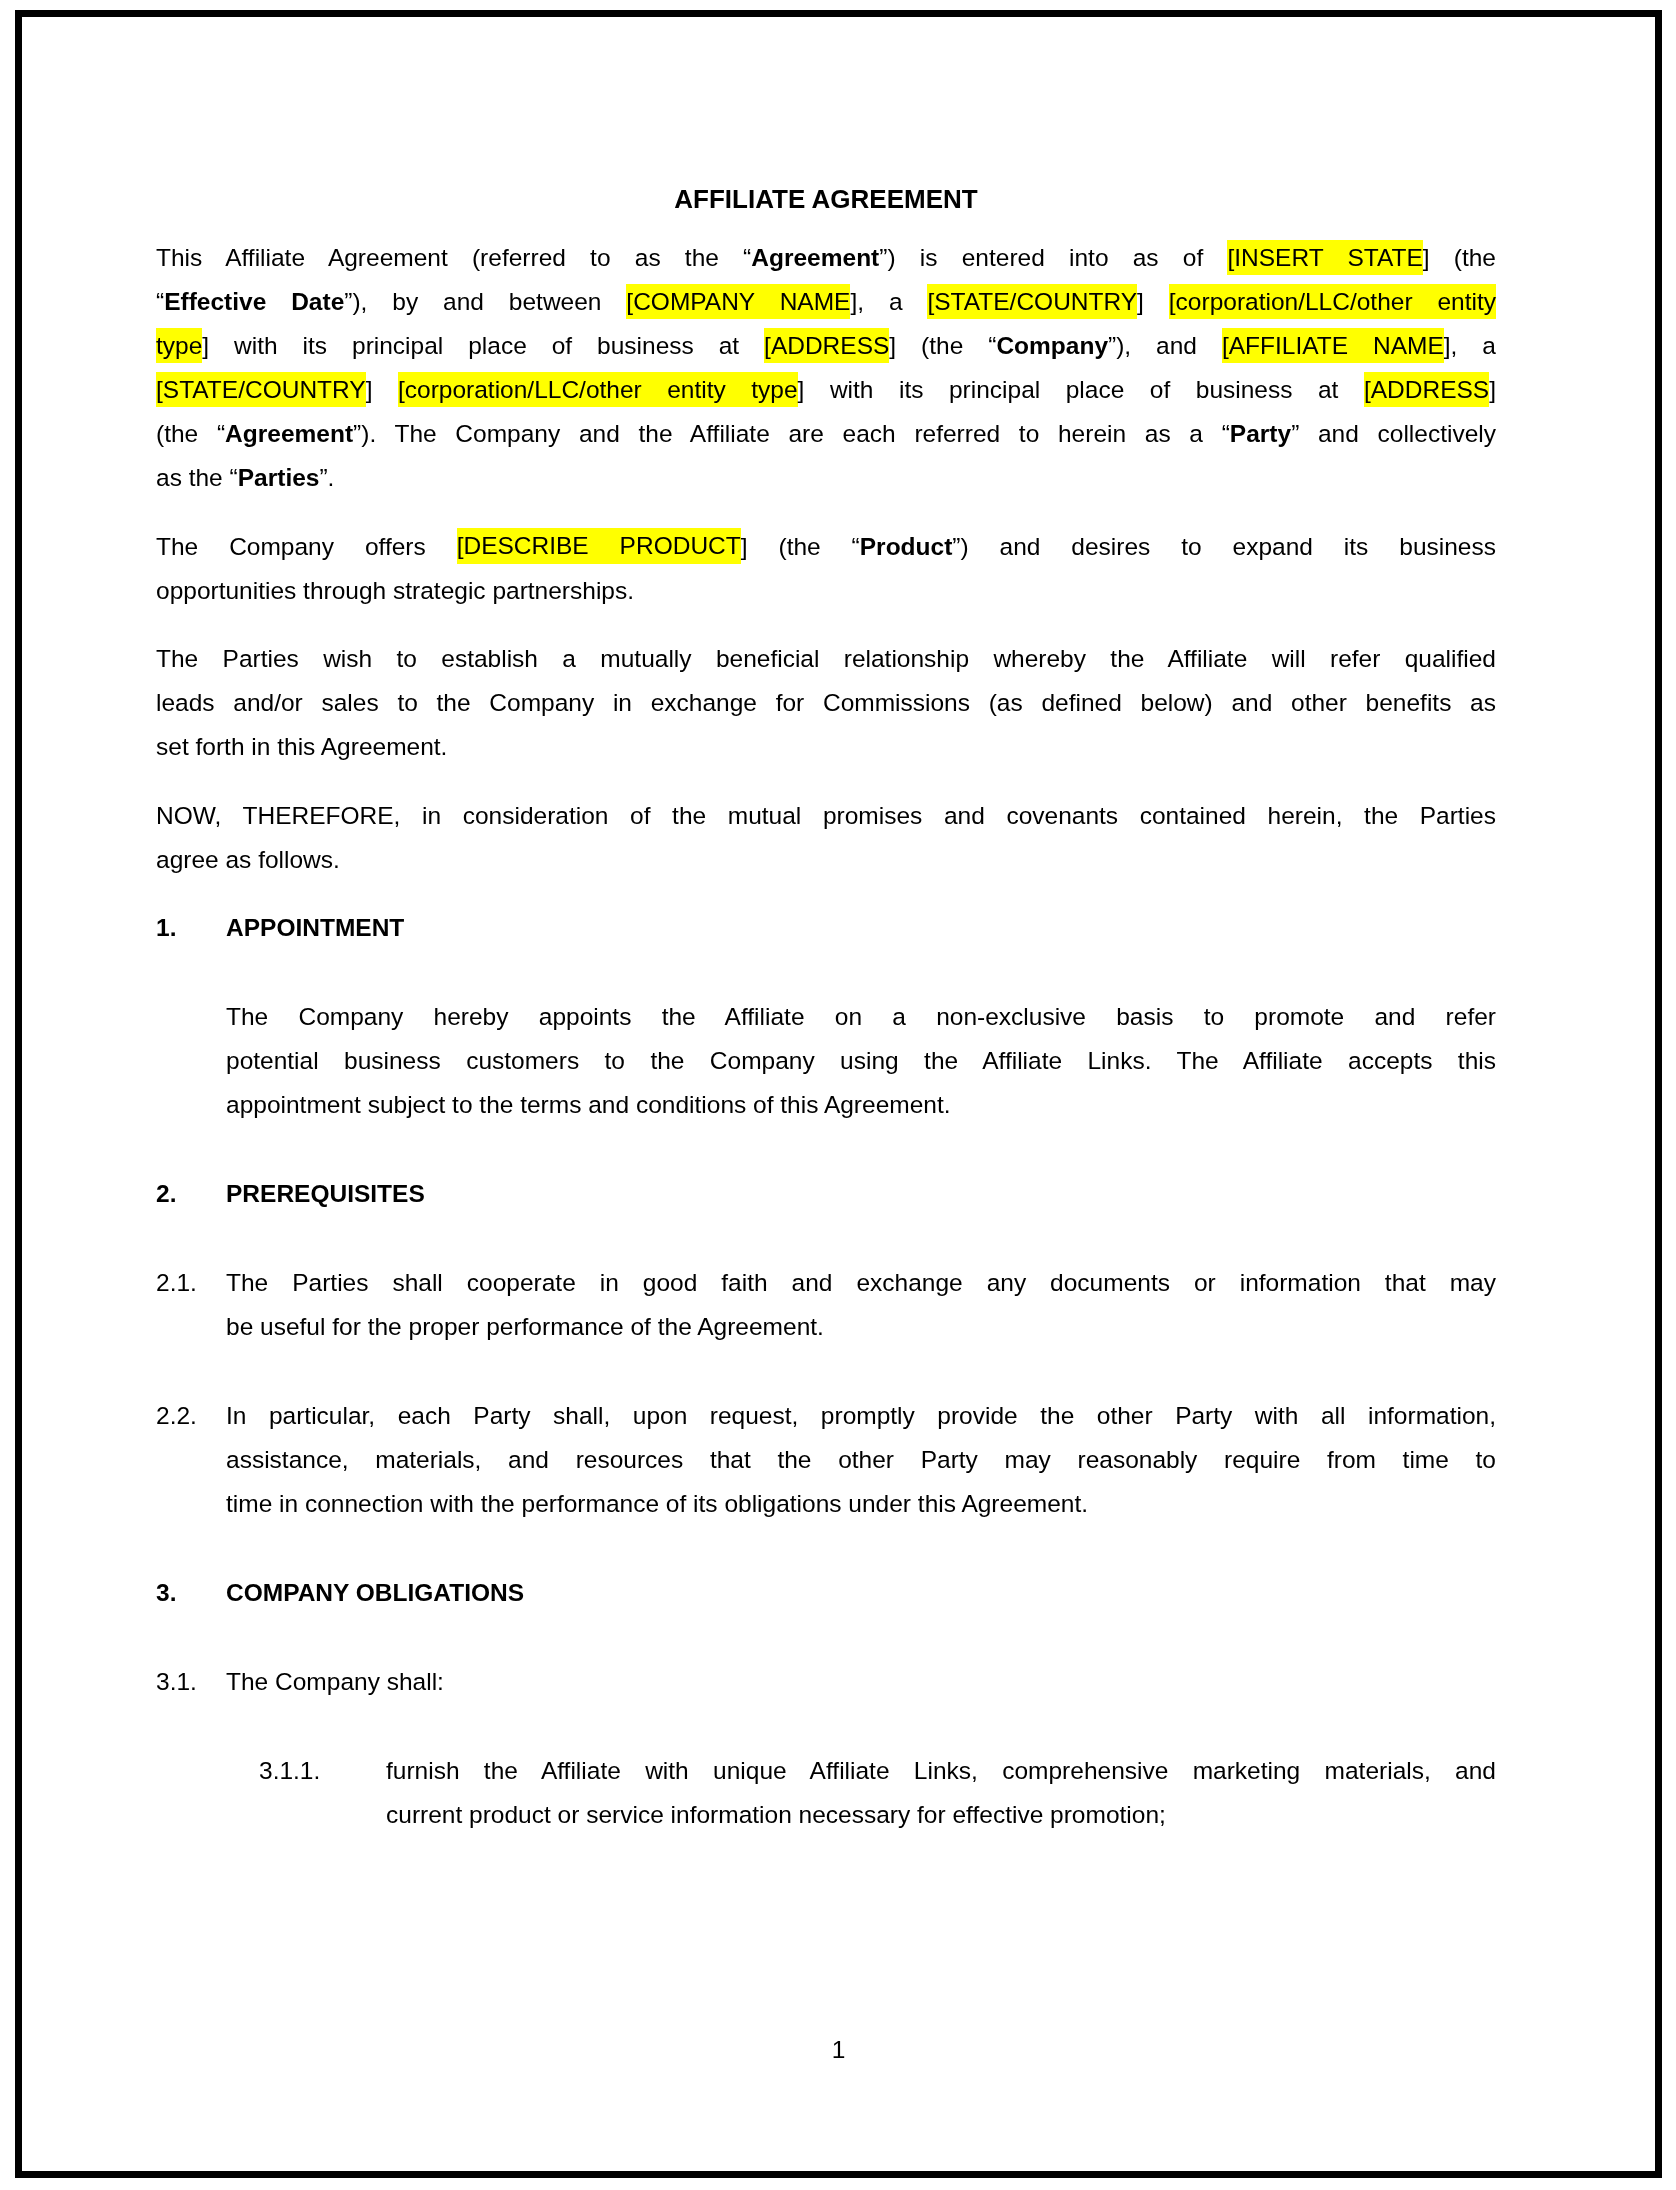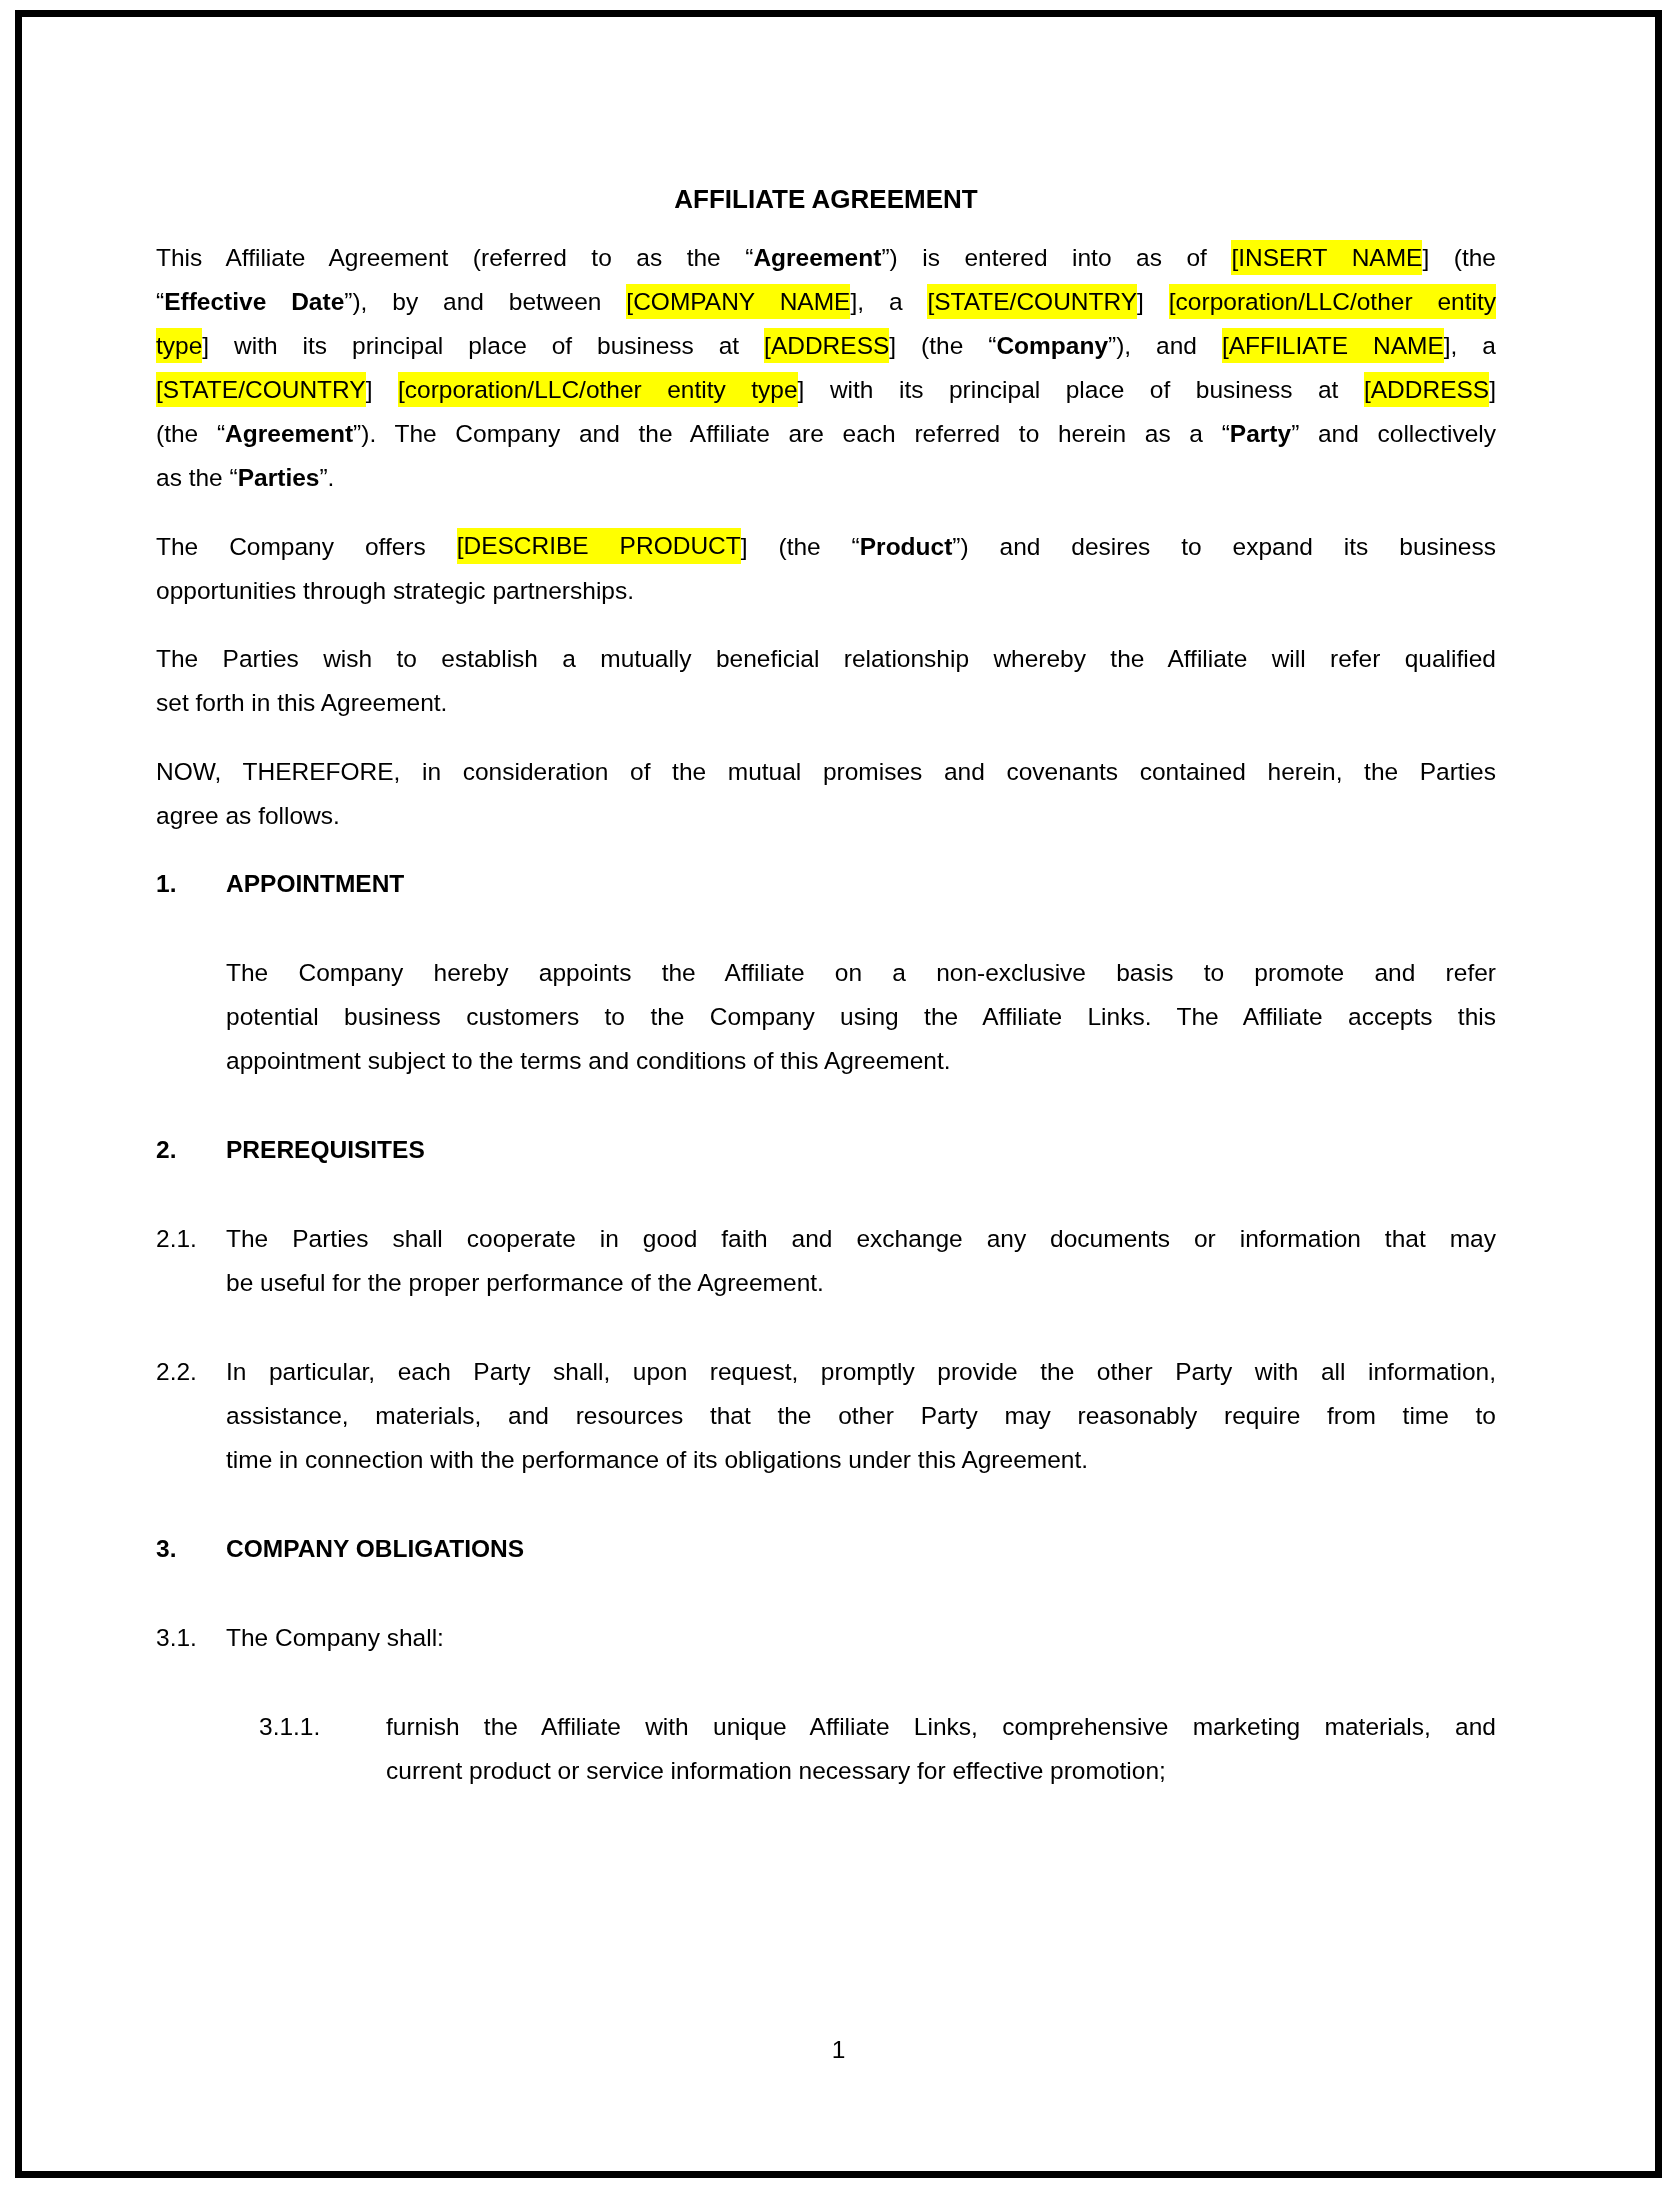--- a/index.html
+++ b/index.html
@@ -54,37 +54,38 @@
 <div class="page-border"></div>
 
 <div class="doc" id="doc">
     <div class="block b-title">
       <div class="ind-0">
         <div class="line"><span class="bold ">AFFILIATE AGREEMENT</span></div>
       </div>
     </div>
     <div class="block b-p">
       <div class="ind-0">
-        <div class="line jall"><span class="">This Affiliate Agreement (referred to as the “</span><span class="bold ">Agreement</span><span class="">”) is entered into as of </span><span class="hl">[INSERT NAME</span><span class="">] (the</span></div>
+        <div class="line jall"><span class="">This Affiliate Agreement (referred to as the “</span><span class="bold ">Agreement</span><span class="">”) is entered into as of </span><span class="hl">[INSERT STATE</span><span class="">] (the</span></div>
         <div class="line jall"><span class="">“</span><span class="bold ">Effective Date</span><span class="">”), by and between </span><span class="hl">[COMPANY NAME</span><span class="">], a </span><span class="hl">[STATE/COUNTRY</span><span class="">] </span><span class="hl">[corporation/LLC/other entity</span></div>
         <div class="line jall"><span class="hl">type</span><span class="">] with its principal place of business at </span><span class="hl">[ADDRESS</span><span class="">] (the “</span><span class="bold ">Company</span><span class="">”), and </span><span class="hl">[AFFILIATE NAME</span><span class="">], a</span></div>
         <div class="line jall"><span class="hl">[STATE/COUNTRY</span><span class="">] </span><span class="hl">[corporation/LLC/other entity type</span><span class="">] with its principal place of business at </span><span class="hl">[ADDRESS</span><span class="">]</span></div>
         <div class="line jall"><span class="">(the “</span><span class="bold ">Agreement</span><span class="">”). The Company and the Affiliate are each referred to herein as a “</span><span class="bold ">Party</span><span class="">” and collectively</span></div>
         <div class="line"><span class="">as the “</span><span class="bold ">Parties</span><span class="">”.</span></div>
       </div>
     </div>
     <div class="block b-p">
       <div class="ind-0">
         <div class="line jall"><span class="">The Company offers </span><span class="hl">[DESCRIBE PRODUCT</span><span class="">] (the “</span><span class="bold ">Product</span><span class="">”) and desires to expand its business</span></div>
         <div class="line"><span class="">opportunities through strategic partnerships.</span></div>
       </div>
     </div>
     <div class="block b-p">
       <div class="ind-0">
         <div class="line jall"><span class="">The Parties wish to establish a mutually beneficial relationship whereby the Affiliate will refer qualified</span></div>
+        <div class="line jall"><span class="">leads and/or sales to the Company in exchange for Commissions (as defined below) and other benefits as</span></div>
         <div class="line"><span class="">set forth in this Agreement.</span></div>
       </div>
     </div>
     <div class="block b-p">
       <div class="ind-0">
         <div class="line jall"><span class="">NOW, THEREFORE, in consideration of the mutual promises and covenants contained herein, the Parties</span></div>
         <div class="line"><span class="">agree as follows.</span></div>
       </div>
     </div>
     <div class="block b-heading">

